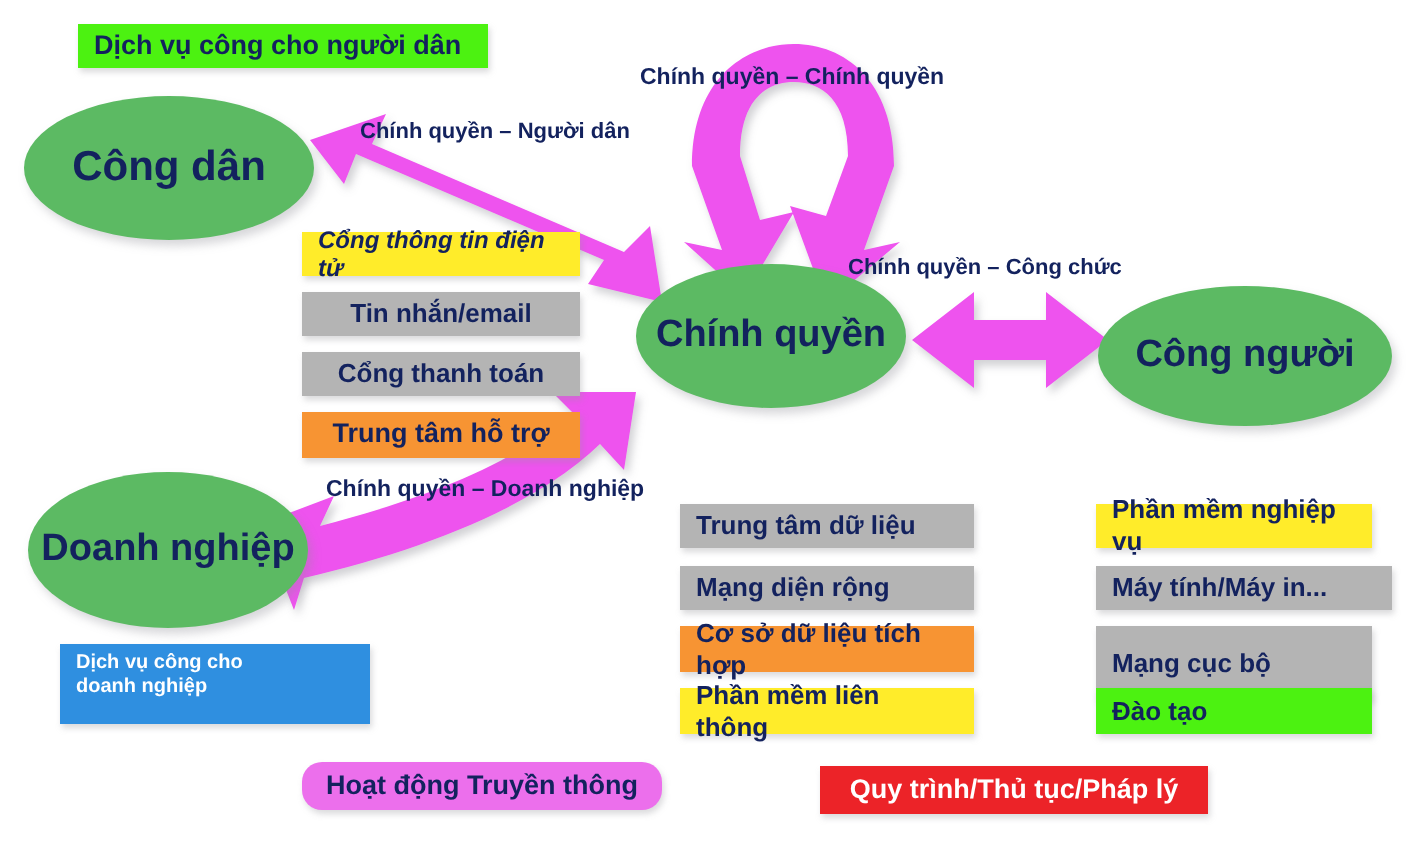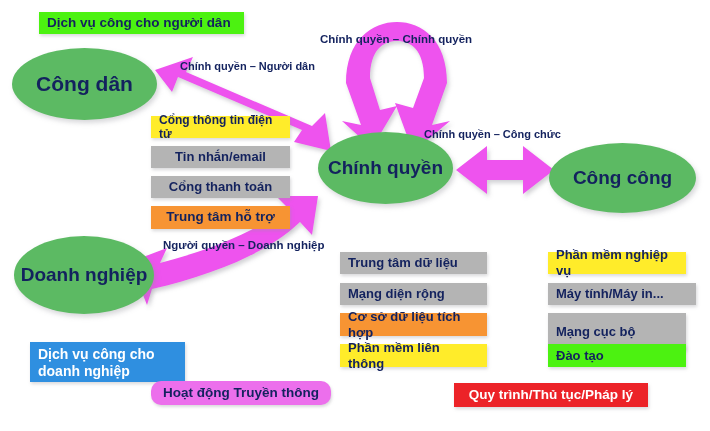--- a/index.html
+++ b/index.html
@@ -127,56 +127,56 @@
         Z"></path>
     </g>
   </svg>
 
   <div class="tagbox pad c-green" style="left:39px; top:12px; width:205px; height:22px; font-size:13.5px;">Dịch vụ công cho người dân</div>
 
   <div class="ellipse" style="left:12px; top:48px; width:145px; height:72px; font-size:21px;">Công dân</div>
 
   <div class="ellipse" style="left:318px; top:132px; width:135px; height:72px; font-size:19px;">Chính quyền</div>
 
-  <div class="ellipse" style="left:549px; top:143px; width:147px; height:70px; font-size:19px;">Công công</div>
+  <div class="ellipse" style="left:549px; top:143px; width:147px; height:70px; font-size:19px;">Công người</div>
 
   <div class="ellipse" style="left:14px; top:236px; width:140px; height:78px; font-size:19px;">Doanh nghiệp</div>
 
   <div class="conn-label" style="left:180px; top:60px; font-size:11px;">Chính quyền – Người dân</div>
 
   <div class="conn-label" style="left:320px; top:33px; font-size:11.5px;">Chính quyền – Chính quyền</div>
 
   <div class="conn-label" style="left:424px; top:128px; font-size:11px;">Chính quyền – Công chức</div>
 
-  <div class="conn-label" style="left:163px; top:239px; font-size:11.5px;">Người quyền – Doanh nghiệp</div>
+  <div class="conn-label" style="left:163px; top:239px; font-size:11.5px;">Chính quyền – Doanh nghiệp</div>
 
-  <div class="tagbox pad c-yellow" style="left:151px; top:116px; width:139px; height:22px; font-size:12px; justify-content:center;">Cổng thông tin điện tử</div>
+  <div class="tagbox pad c-yellow" style="left:151px; top:116px; width:139px; height:22px; font-size:12px; justify-content:center;font-style:italic;">Cổng thông tin điện tử</div>
 
   <div class="tagbox pad c-grey" style="left:151px; top:146px; width:139px; height:22px; font-size:13px; justify-content:center;">Tin nhắn/email</div>
 
   <div class="tagbox pad c-grey" style="left:151px; top:176px; width:139px; height:22px; font-size:13px; justify-content:center;">Cổng thanh toán</div>
 
   <div class="tagbox pad c-orange" style="left:151px; top:206px; width:139px; height:23px; font-size:13.5px; justify-content:center;">Trung tâm hỗ trợ</div>
 
-  <div class="tagbox pad c-blue" style="left:30px; top:322px; width:155px; height:40px; font-size:14px; align-items:flex-start; padding-top:4px; white-space:pre-line;margin-top:20px;">Dịch vụ công cho
+  <div class="tagbox pad c-blue" style="left:30px; top:322px; width:155px; height:40px; font-size:10px; align-items:flex-start; padding-top:4px; white-space:pre-line;">Dịch vụ công cho
 doanh nghiệp</div>
 
   <div class="tagbox pad c-grey" style="left:340px; top:252px; width:147px; height:22px; font-size:13px;text-align:right;">Trung tâm dữ liệu</div>
 
   <div class="tagbox pad c-grey" style="left:340px; top:283px; width:147px; height:22px; font-size:13px;">Mạng diện rộng</div>
 
   <div class="tagbox pad c-orange" style="left:340px; top:313px; width:147px; height:23px; font-size:13px;">Cơ sở dữ liệu tích hợp</div>
 
   <div class="tagbox pad c-yellow" style="left:340px; top:344px; width:147px; height:23px; font-size:13px;">Phần mềm liên thông</div>
 
   <div class="tagbox pad c-yellow" style="left:548px; top:252px; width:138px; height:22px; font-size:13px;">Phần mềm nghiệp vụ</div>
 
   <div class="tagbox pad c-grey" style="left:548px; top:283px; width:148px; height:22px; font-size:13px;">Máy tính/Máy in...</div>
 
   <div class="tagbox pad c-grey" style="left:548px; top:313px; width:138px; height:37px; font-size:13px;">Mạng cục bộ</div>
 
   <div class="tagbox pad c-lime" style="left:548px; top:344px; width:138px; height:23px; font-size:13px;">Đào tạo</div>
 
   <div class="tagbox pad c-magenta" style="left:151px; top:381px; width:180px; height:24px; font-size:13.5px; justify-content:center;">Hoạt động Truyền thông</div>
 
-  <div class="tagbox pad c-red" style="left:410px; top:383px; width:194px; height:24px; font-size:13.5px; justify-content:center;margin-left:44px;">Quy trình/Thủ tục/Pháp lý</div>
+  <div class="tagbox pad c-red" style="left:410px; top:383px; width:194px; height:24px; font-size:13.5px; justify-content:center;">Quy trình/Thủ tục/Pháp lý</div>
 
 </div>
 
 </body></html>

